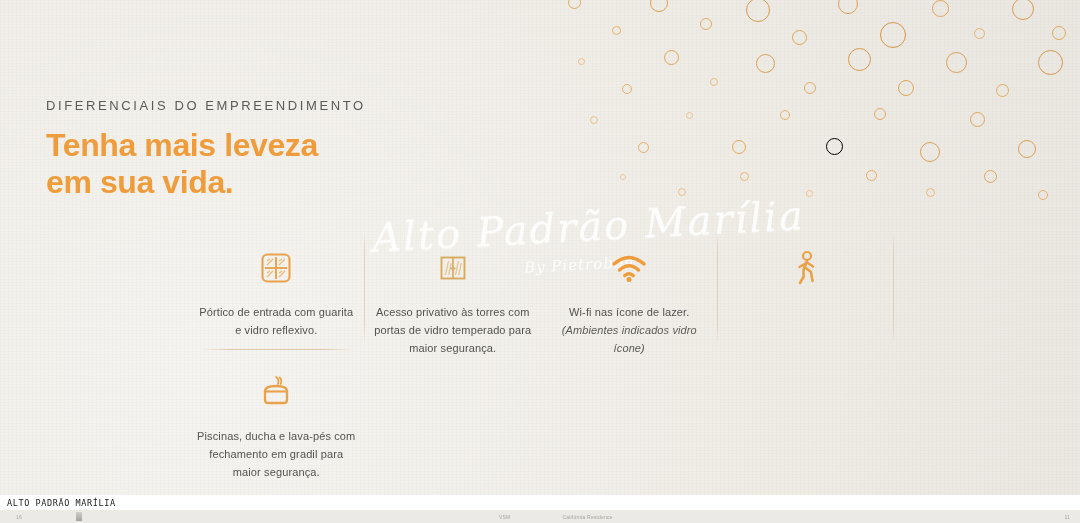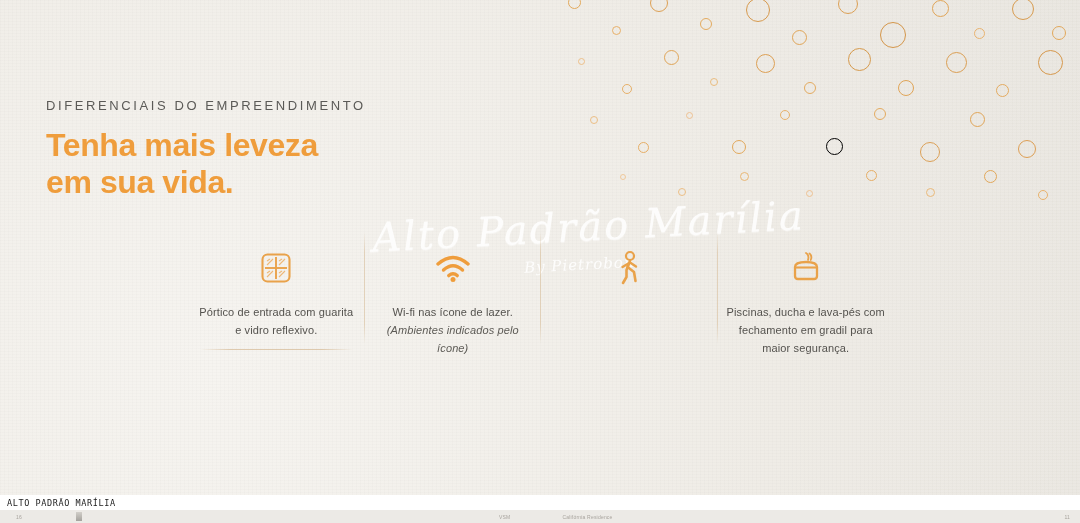--- a/index.html
+++ b/index.html
@@ -181,33 +181,50 @@
             <line x1="21" y1="27" x2="27" y2="21"></line>
               <line x1="21" y1="23" x2="24" y2="21"></line>
           </g>
         </svg>
       </div>
       <div class="cap">Pórtico de entrada com guarita e vidro reflexivo.</div>
     </div>
 
 
 
+    <div class="cell">
+      <div class="icon-wrap">
+        <svg width="36" height="36" viewBox="0 0 36 36">
+          <rect x="6.5" y="7.5" width="23" height="21" fill="none" stroke="#d9aa62" stroke-width="1.9"></rect>
+          <line x1="18" y1="8" x2="18" y2="28" stroke="#d9aa62" stroke-width="1.7"></line>
+          <g stroke="#e5bd84" stroke-width="1.1">
+            <line x1="10.5" y1="25" x2="13.5" y2="11"></line>
+            <line x1="13.8" y1="25" x2="16.2" y2="13"></line>
+            <line x1="20.5" y1="25" x2="23.5" y2="11"></line>
+            <line x1="23.8" y1="25" x2="26.2" y2="13"></line>
+          </g>
+          <circle cx="16.4" cy="18.5" r="1" fill="#d9aa62"></circle>
+          <circle cx="19.6" cy="18.5" r="1" fill="#d9aa62"></circle>
+        </svg>
+      </div>
+      <div class="cap">Acesso privativo às torres com portas de vidro temperado para maior segurança.</div>
+    </div>
 
     <div class="cell vsep">
       <div class="icon-wrap">
         <svg width="38" height="30" viewBox="0 0 38 30">
           <path d="M4 11 q15-13 30 0" fill="none" stroke="#ef9d3c" stroke-width="3.4" stroke-linecap="round"></path>
           <path d="M9.5 17 q9.5-8.5 19 0" fill="none" stroke="#ef9d3c" stroke-width="3.4" stroke-linecap="round"></path>
           <path d="M14.8 22.6 q4.2-3.8 8.4 0" fill="none" stroke="#ef9d3c" stroke-width="3.4" stroke-linecap="round"></path>
           <circle cx="19" cy="26.5" r="2.5" fill="#ef9d3c"></circle>
         </svg>
       </div>
       <div class="cap">
         <span>Wi-fi nas ícone de lazer.</span>
-        <span class="it">(Ambientes indicados pelo ícone)</span>
+        <span class="it">(Ambientes indicados vidro ícone)</span>
       </div>
     </div>
 
     <div class="cell vsep">
       <div class="icon-wrap">
         <svg width="30" height="36" viewBox="0 0 30 36">
           <circle cx="16" cy="6" r="4" fill="none" stroke="#e9a24a" stroke-width="2.2"></circle>
           <path d="M16 11 L12.5 20 L12.5 27 L9 33" fill="none" stroke="#e9a24a" stroke-width="2.6" stroke-linecap="round" stroke-linejoin="round"></path>
           <path d="M13.5 17 L20 22 L21.5 31" fill="none" stroke="#e9a24a" stroke-width="2.6" stroke-linecap="round" stroke-linejoin="round"></path>
           <path d="M16 12.5 L8.5 17" fill="none" stroke="#e9a24a" stroke-width="2.4" stroke-linecap="round"></path>

